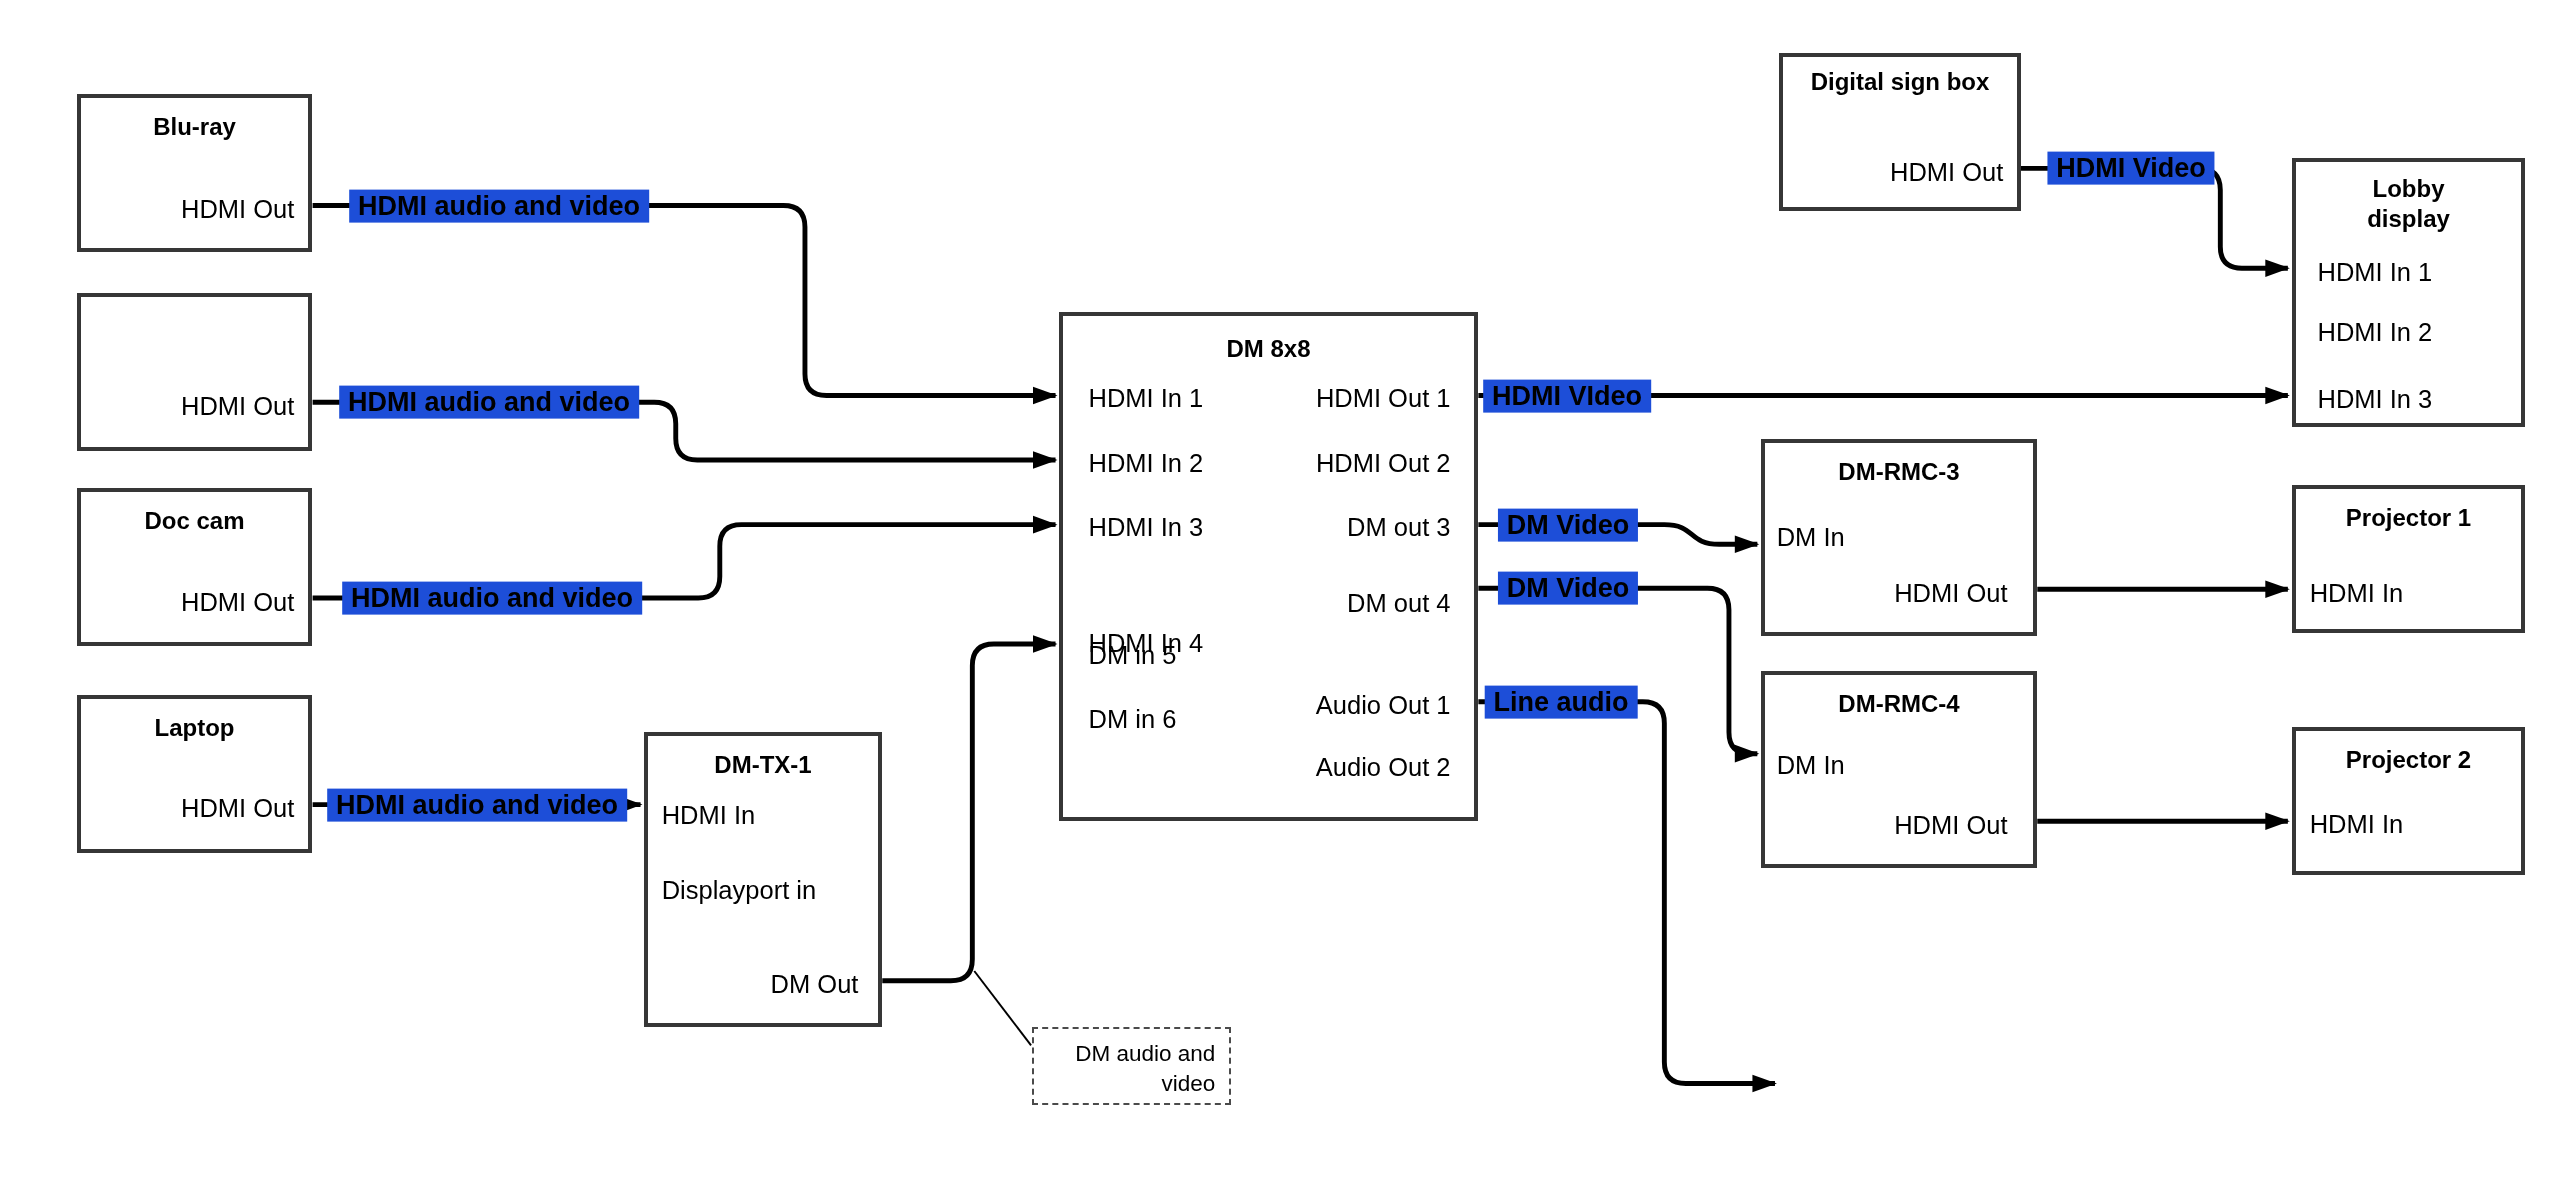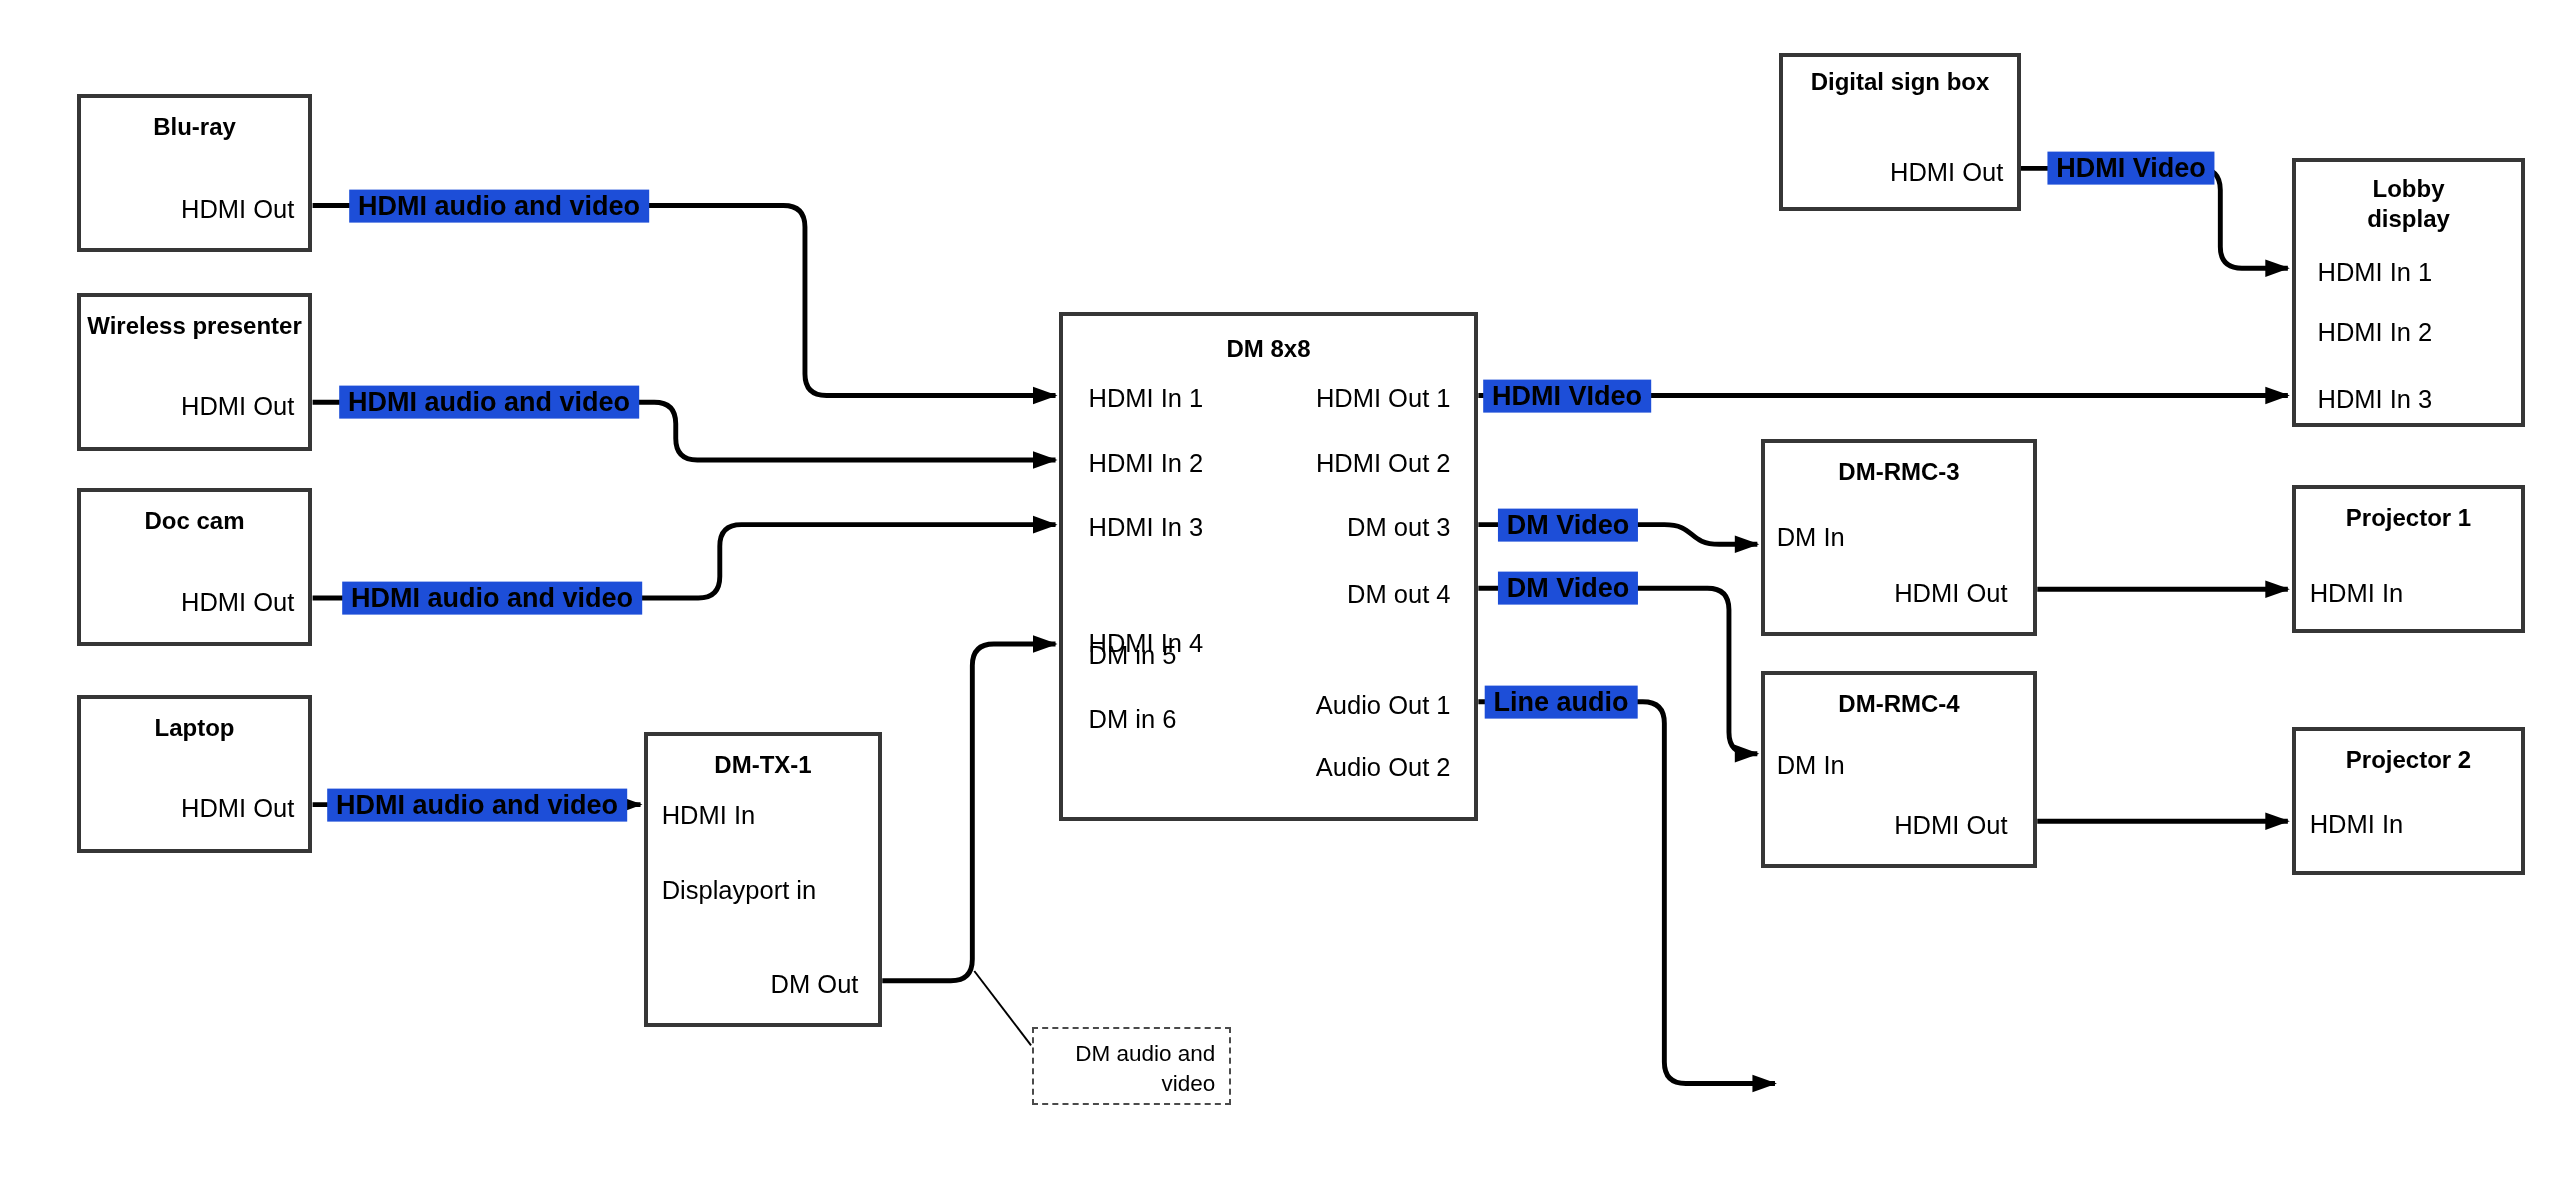--- a/index.html
+++ b/index.html
@@ -107,21 +107,20 @@
 
     <path d="M 2081 839 H 2337" fill="none" stroke="#000" stroke-width="5" marker-end="url(#arrow)"></path>
   </svg>
 
   <div class="box" style="left:77px;top:94px;width:235px;height:158px;">
     <div class="title">Blu-ray</div>
     <div class="port pright" style="top:112px;right:13.7px;">HDMI Out</div>
   </div>
 
   <div class="box" style="left:77px;top:293px;width:235px;height:158px;">
-    <div class="title">Wireless presenter</div>
     <div class="port pright" style="top:110px;right:13.7px;">HDMI Out</div>
   </div>
 
   <div class="box" style="left:77px;top:488px;width:235px;height:158px;">
     <div class="title">Doc cam</div>
     <div class="port pright" style="top:111px;right:13.7px;">HDMI Out</div>
   </div>
 
   <div class="box" style="left:77px;top:695px;width:235px;height:158px;">
     <div class="title">Laptop</div>
@@ -139,21 +138,21 @@
     <div class="title" style="top:17.6px;">DM 8x8</div>
     <div class="port pleft" style="top:83px;left:25.5px;">HDMI In 1</div>
     <div class="port pleft" style="top:148px;left:25.5px;">HDMI In 2</div>
     <div class="port pleft" style="top:212px;left:25.5px;">HDMI In 3</div>
     <div class="port pleft" style="top:292px;left:25.5px;margin-top:36px;">HDMI In 4</div>
     <div class="port pleft" style="top:340px;left:25.5px;">DM in 5</div>
     <div class="port pleft" style="top:404px;left:25.5px;">DM in 6</div>
     <div class="port pright" style="top:83px;right:23.5px;">HDMI Out 1</div>
     <div class="port pright" style="top:148px;right:23.5px;">HDMI Out 2</div>
     <div class="port pright" style="top:212px;right:23.5px;">DM out 3</div>
-    <div class="port pright" style="top:279px;right:23.5px;">DM out 4</div>
+    <div class="port pright" style="top:288px;right:23.5px;">DM out 4</div>
     <div class="port pright" style="top:390px;right:23.5px;">Audio Out 1</div>
     <div class="port pright" style="top:452px;right:23.5px;">Audio Out 2</div>
   </div>
 
   <div class="box" style="left:1779px;top:53px;width:242px;height:158px;">
     <div class="title" style="left:27.4px;right:27.4px;top:9.8px;">Digital sign box</div>
     <div class="port pright" style="top:116px;right:13.7px;">HDMI Out</div>
   </div>
 
   <div class="box" style="left:2292px;top:158px;width:233px;height:269px;">

